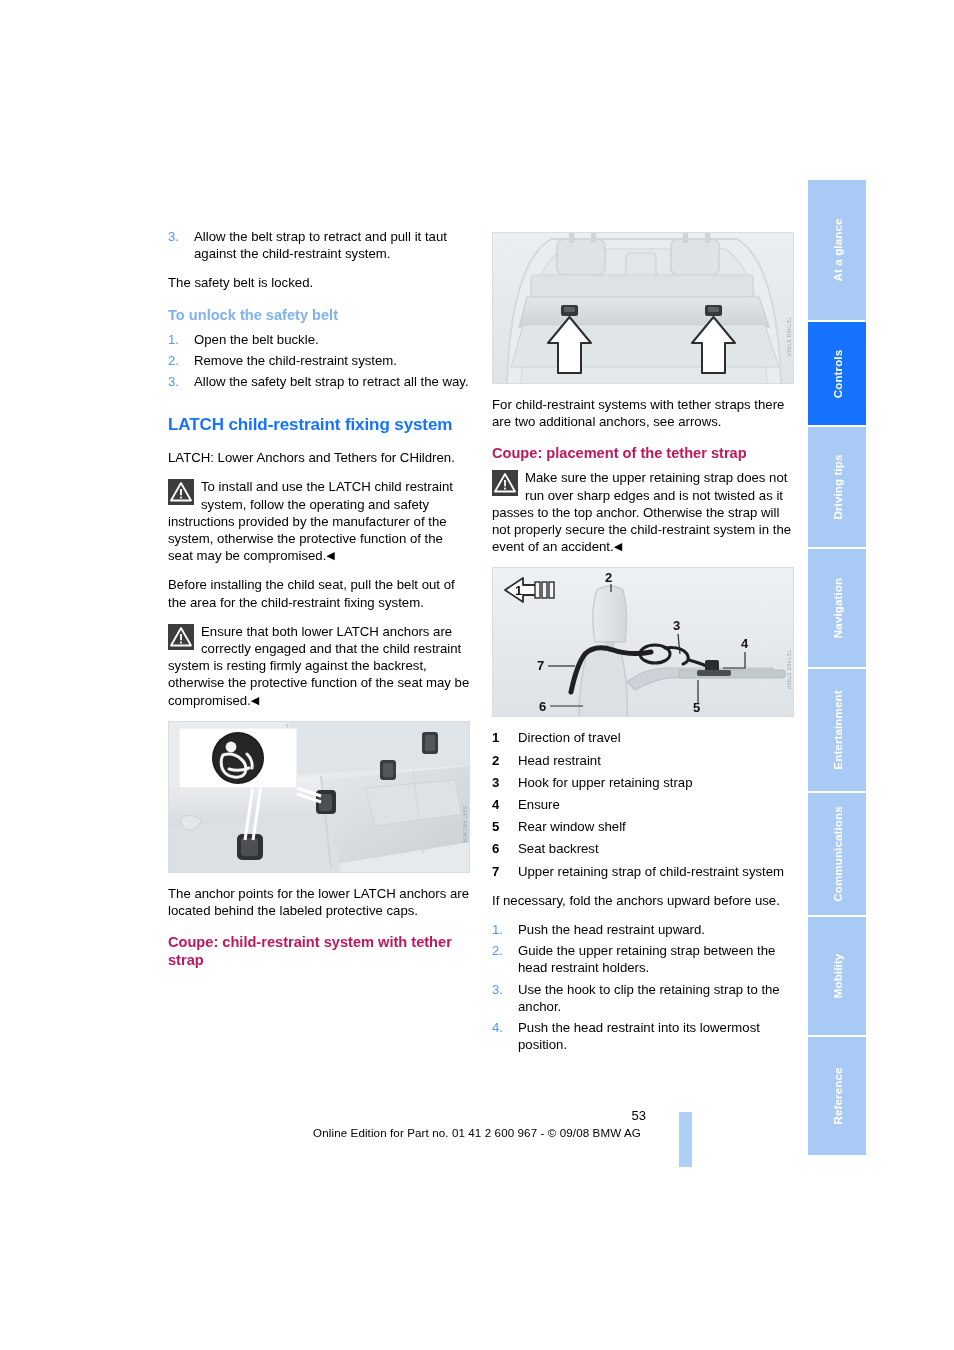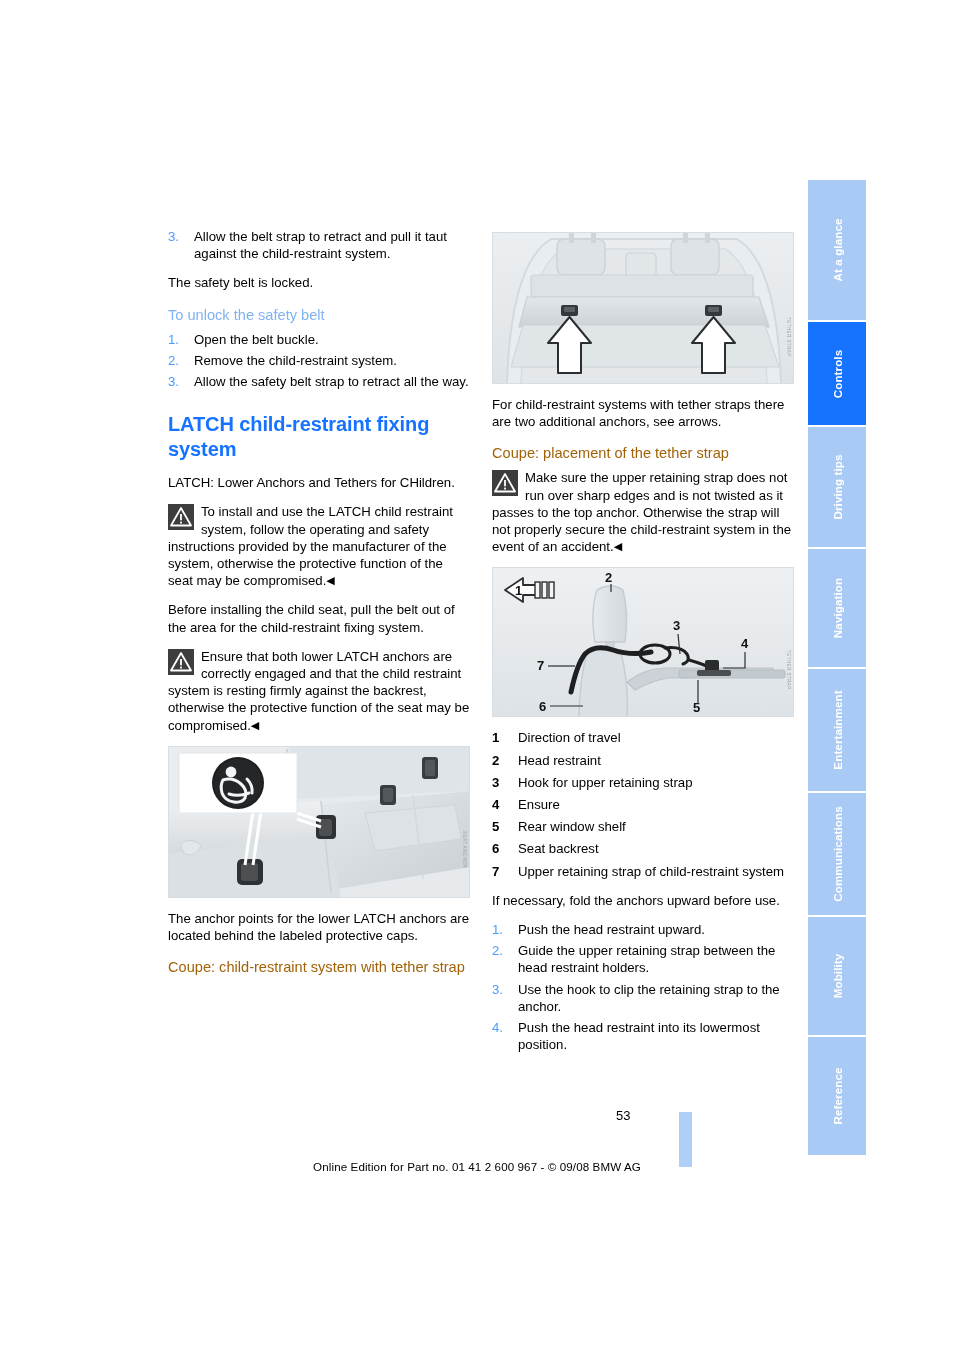--- a/index.html
+++ b/index.html
@@ -29,34 +29,34 @@
     line-height: 17.2px;
   }
   .col-left  { left: 168px; }
   .col-right { left: 492px; }
 
   p { margin: 0 0 12px 0; }
 
   
   .h1 {
     color: #1673ff;
-    font-size: 20px;
+    font-size: 17px;
     line-height: 25px;
     font-weight: bold;
     margin: 22px 0 12px 0;
     letter-spacing: -0.1px;
   }
   .h2 {
     color: #7fb2f2;
     font-size: 14.6px;
     line-height: 18px;
-    font-weight: normal;
+    font-weight: bold;
     margin: 14px 0 7px 0;
   }
-  .h2.strong { color: #a16207; }
+  .h2.strong { color: #be185d; }
 
   
   .steps { margin: 0 0 12px 0; }
   .step {
     display: flex;
     margin-bottom: 4px;
   }
   .step-num {
     color: #4a9bff;
     width: 26px;
@@ -148,33 +148,33 @@
     transform: translate(-50%, -50%) rotate(-90deg);
     white-space: nowrap;
     transform-origin: center center;
   }
   .tab.active { background: #1673ff; }
 
   
   .footer {
     position: absolute;
     left: 0;
-    top: 1160px;
+    top: 1126px;
     width: 954px;
     text-align: center;
     font-size: 11.6px;
     color: #000;
     letter-spacing: 0.1px;
   }
   .pagenum {
     position: absolute;
     left: 616px;
     top: 1108px;
     width: 30px;
-    text-align: left;
+    text-align: right;
     font-size: 13px;
     font-weight: normal;
   }
   .pagebar {
     position: absolute;
     left: 679px;
     top: 1112px;
     width: 13px;
     height: 55px;
     background: #aed0f7;

